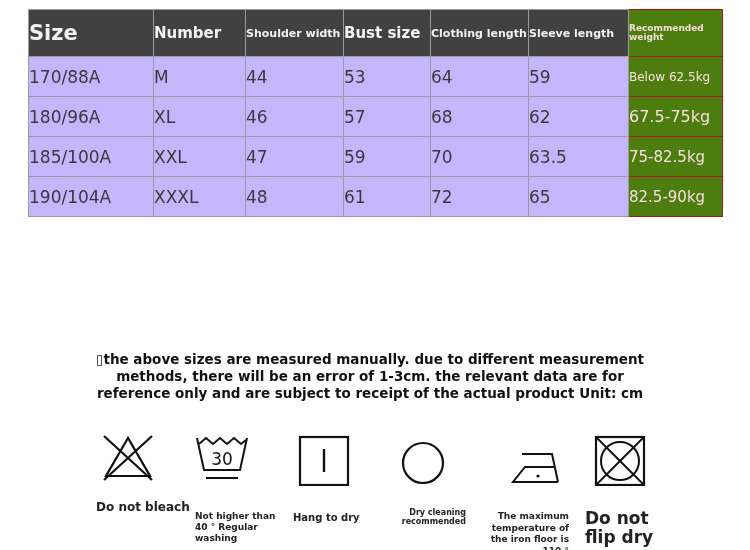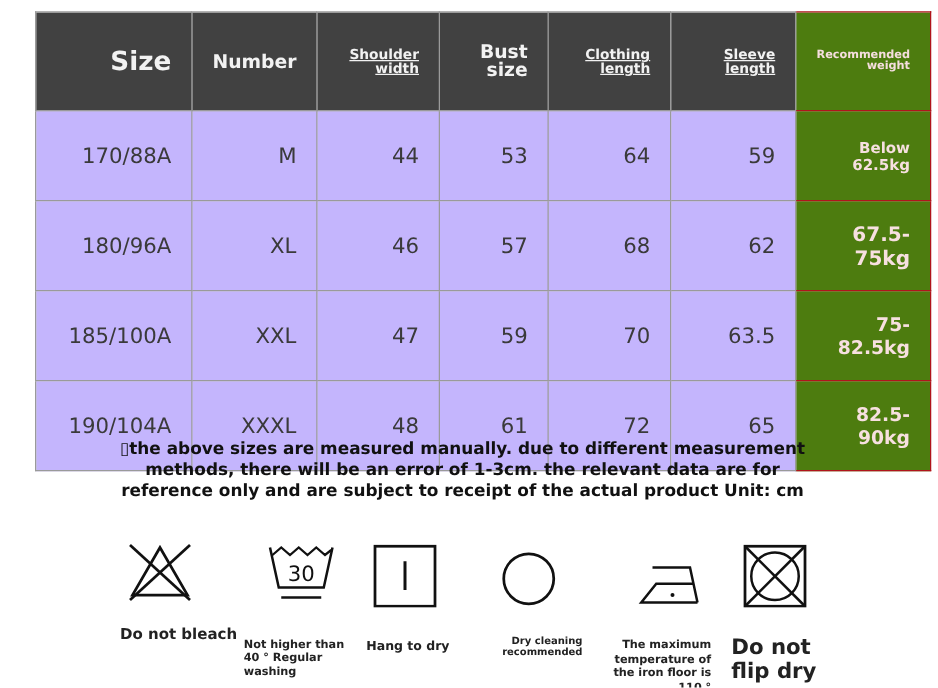--- a/index.html
+++ b/index.html
@@ -1,26 +1,26 @@
 <!DOCTYPE html>
 <html><head>
 <meta charset="utf-8">
 <style>
   html, body { margin: 0; padding: 0; background: #ffffff; }
   body { width: 750px; height: 550px; position: relative; overflow: hidden; font-family: "DejaVu Sans", sans-serif; color: #222; }
   .table { position: absolute; left: 28px; top: 9px; border-collapse: collapse; table-layout: fixed; }
-  .table th, .table td { border: 1px solid #9a9a9a; text-align: right; vertical-align: middle; padding: 16px; }
+  .table th, .table td { border: 1px solid #9a9a9a; text-align: left; vertical-align: middle; padding: 0; }
   .table th { background: #414141; color: #f2f2f2; font-weight: bold; height: 46px; line-height: 1.0; }
   .table td { height: 39px; font-size: 17px; color: #3a3a3a; background: #c4b5fd; }
   .table th.big { font-size: 21px; }
   .table th.med { font-size: 15px; }
-  .table th.small { font-size: 11px; text-decoration: underline; }
+  .table th.small { font-size: 11px; }
   .table th.tiny { font-size: 9px; font-weight: bold; }
   .table th.red, .table td.red { background: #4d7c0f; color: #f5dede; border-color: #b0141b; }
-  .table td.red { font-weight: bold; font-size: 14px; color: #f7e0e0; }
+  .table td.red { font-weight: normal; font-size: 14px; color: #f7e0e0; }
   .table td.red.lg { font-size: 16px; }
   .table td.red.sm { font-size: 10px; }
   .note { position: absolute; left: 95px; top: 351px; width: 550px; text-align: center; font-weight: bold; font-size: 13.5px; line-height: 17px; color: #111; }
   .care { position: absolute; top: 432px; width: 100px; }
   .care svg { display: block; margin: 0 auto; }
   .care-label { position: absolute; font-weight: bold; color: #222; }
 </style>
 </head>
 <body>
 
@@ -89,21 +89,21 @@
 
 <div class="care" style="left:78px;">
   <svg width="56" height="52" viewBox="0 0 56 52">
     <polygon points="28,6 6,44 50,44" fill="none" stroke="#111" stroke-width="2.2"></polygon>
     <line x1="4" y1="4" x2="52" y2="48" stroke="#111" stroke-width="2.2"></line>
     <line x1="52" y1="4" x2="4" y2="48" stroke="#111" stroke-width="2.2"></line>
   </svg>
 </div>
 <div class="care-label" style="left:96px; top:500px; font-size:12px;">Do not bleach</div>
 
-<div class="care" style="left:191px;">
+<div class="care" style="left:172px;">
   <svg width="56" height="50" viewBox="0 0 56 50">
     <polyline points="3,6 10,38 46,38 53,6" fill="none" stroke="#111" stroke-width="2"></polyline>
     <polyline points="5,12 12,6 19,12 26,6 33,12 40,6 47,12 52,8" fill="none" stroke="#111" stroke-width="1.8"></polyline>
     <text x="28" y="33" text-anchor="middle" font-family="DejaVu Sans, sans-serif" font-size="17" fill="#111">30</text>
     <line x1="12" y1="46" x2="44" y2="46" stroke="#111" stroke-width="2"></line>
   </svg>
 </div>
 <div class="care-label" style="left:195px; top:511px; font-size:9px; line-height:11px; width:85px;">Not higher than 40 ° Regular washing</div>
 
 <div class="care" style="left:274px;">

